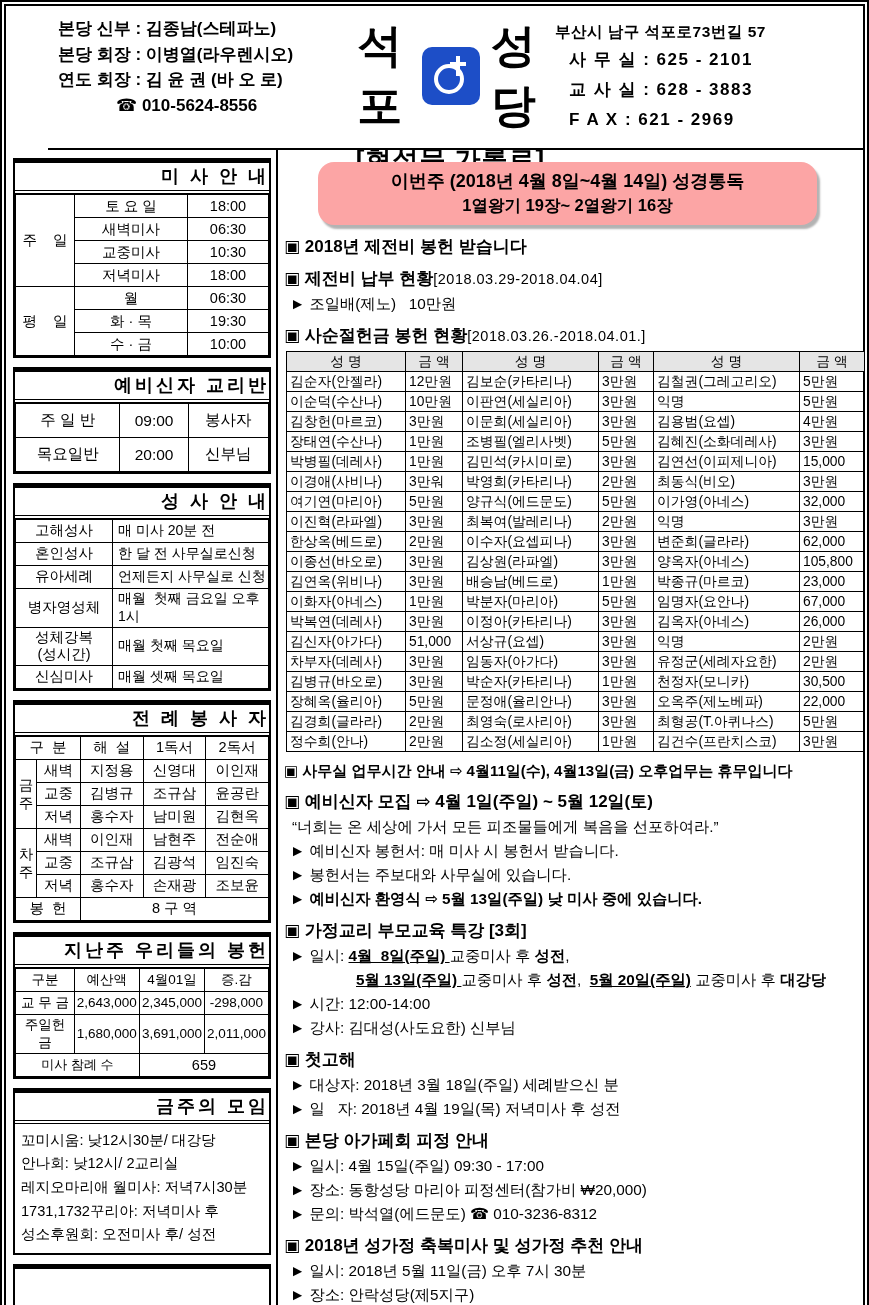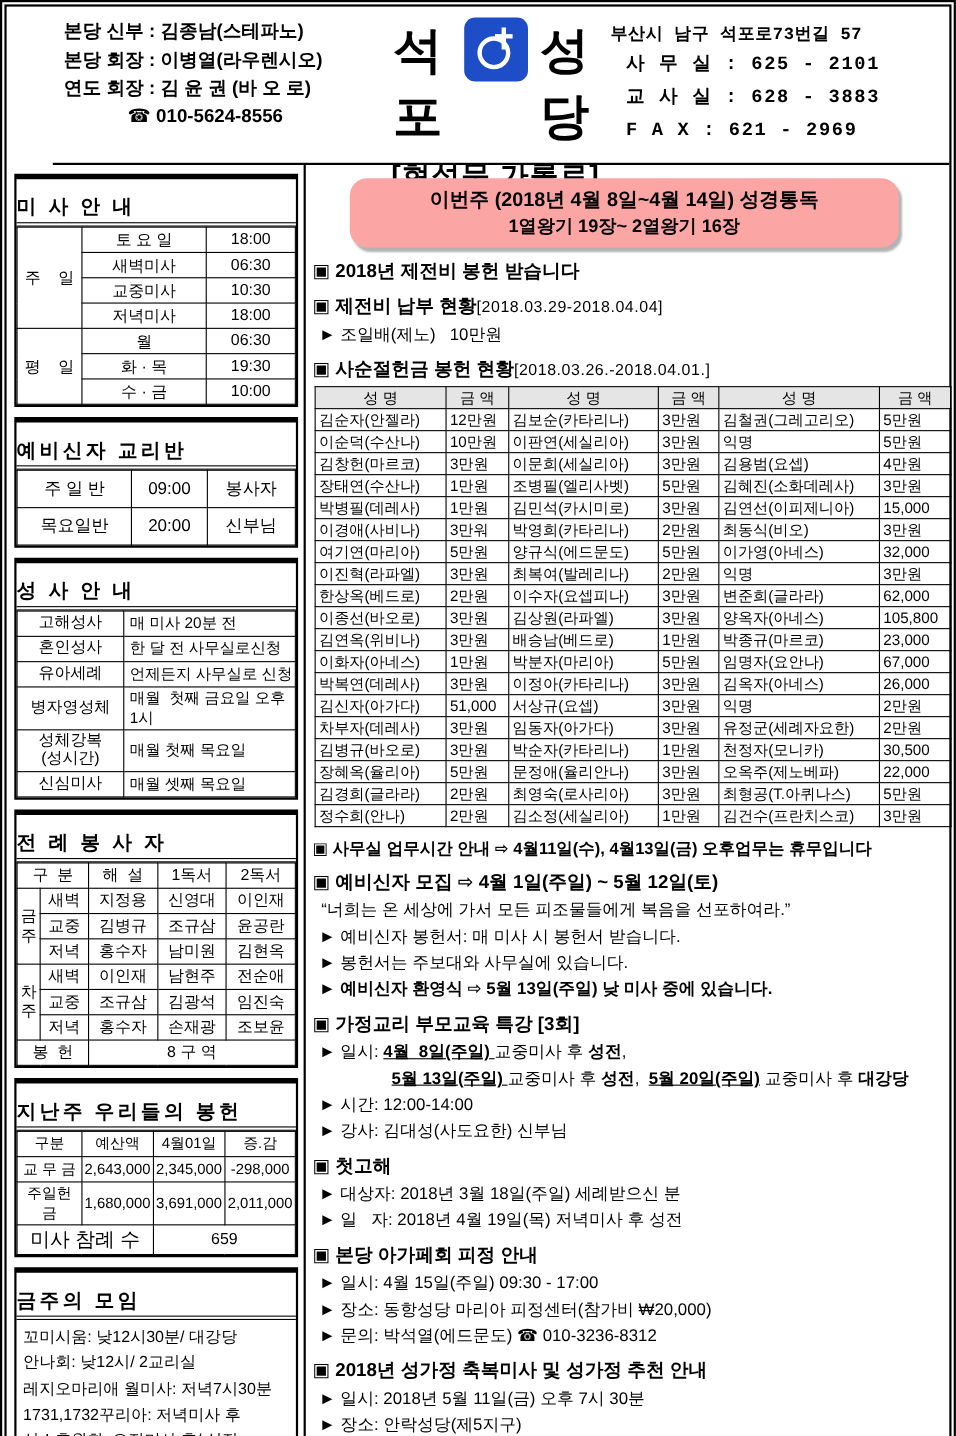--- a/index.html
+++ b/index.html
@@ -4,36 +4,36 @@
 <style>
   html,body{margin:0;padding:0;background:#fff;}
   body{font-family:"Liberation Sans","DejaVu Sans",sans-serif;color:#000;}
   .page{width:869px;min-height:1305px;box-sizing:border-box;border:6px double #000;background:#fff;}
 
   
   .hdr{display:flex;border-bottom:2px solid #000;padding:10px 8px 4px 10px;height:144px;box-sizing:border-box;margin-left:42px;}
   .hdr-left{width:288px;font-weight:bold;font-size:17px;line-height:1.5;}
   .hdr-left .ph{padding-left:58px;}
   .hdr-center{flex:1;text-align:center;}
-  .title-row{display:flex;align-items:flex-start;justify-content:center;gap:0;margin-top:0px;}
+  .title-row{display:flex;align-items:center;justify-content:center;gap:0;margin-top:0px;}
   .title-txt{font-size:45px;font-weight:bold;letter-spacing:8px;}
   .logo{width:58px;height:58px;background:#1d4ec7;border-radius:10px;display:flex;align-items:center;justify-content:center;flex:0 0 auto;}
   .subtitle{font-size:26px;font-weight:bold;margin-top:6px;letter-spacing:1px;}
-  .hdr-right{width:300px;font-weight:bold;font-size:17px;line-height:1.75;padding-top:2px;font-family:Liberation Mono, monospace;}
+  .hdr-right{width:300px;font-weight:bold;font-size:17px;line-height:1.75;padding-top:2px;}
   .hdr-right .addr{font-size:15.5px;letter-spacing:0.5px;}
   .hdr-right .tel{padding-left:14px;letter-spacing:1.5px;}
 
   
   .content{display:flex;align-items:stretch;}
   .sidebar{width:272px;box-sizing:border-box;border-right:2px solid #000;padding:8px 5px 8px 7px;flex:0 0 auto;}
   .mainc{flex:1;padding:2px 8px 8px 6px;box-sizing:border-box;min-width:0;}
 
   
   .sec{border:2px solid #000;border-top:5px solid #000;margin-bottom:9px;}
-  .sec-title{text-align:left;font-weight:bold;font-size:18px;letter-spacing:3px;padding:13px 0 2px;border-bottom:4px double #000;}
+  .sec-title{text-align:right;font-weight:bold;font-size:18px;letter-spacing:3px;padding:1px 0 2px;border-bottom:4px double #000;}
   .sec table{width:100%;border-collapse:collapse;}
   .sec td,.sec th{border:1px solid #000;font-size:14.5px;text-align:center;padding:1px 2px;height:20px;}
   .cat td{height:31px;font-size:15.5px;}
   .sac td.l{width:92px;white-space:pre-line;line-height:1.2;}
   .sac td.v{text-align:left;padding-left:5px;font-size:14px;}
   .lit td.g{width:20px;white-space:pre-line;line-height:1.25;padding:0;}
   .off td{font-size:13.5px;}
   .txt{padding:5px 6px 6px;font-size:14.6px;line-height:1.62;text-align:left;}
   .next-body{height:118px;display:flex;align-items:center;}
 
@@ -263,21 +263,21 @@
             <td>2,345,000</td>
             <td>-298,000</td>
           </tr>
           <tr>
             <td>주일헌금</td>
             <td>1,680,000</td>
             <td>3,691,000</td>
             <td>2,011,000</td>
           </tr>
           <tr>
-            <td colspan="2" style="font-size:18px">미사 참례 수</td>
+            <td colspan="2" style="font-size:13px">미사 참례 수</td>
             <td colspan="2" style="font-size:14.5px">659</td>
           </tr>
         </tbody>
           </table>
       </div>
 
       <div class="sec">
         <div class="sec-title">금주의 모임</div>
         <div class="txt">
 

